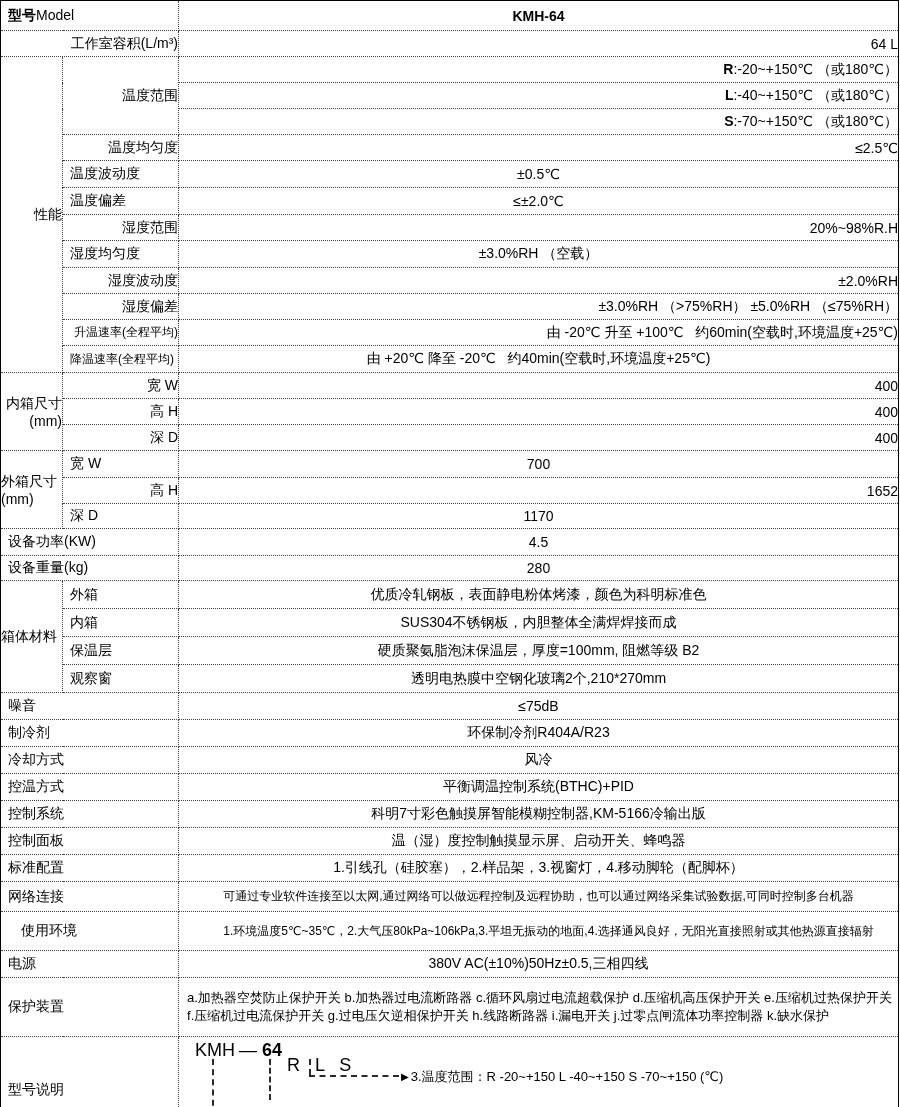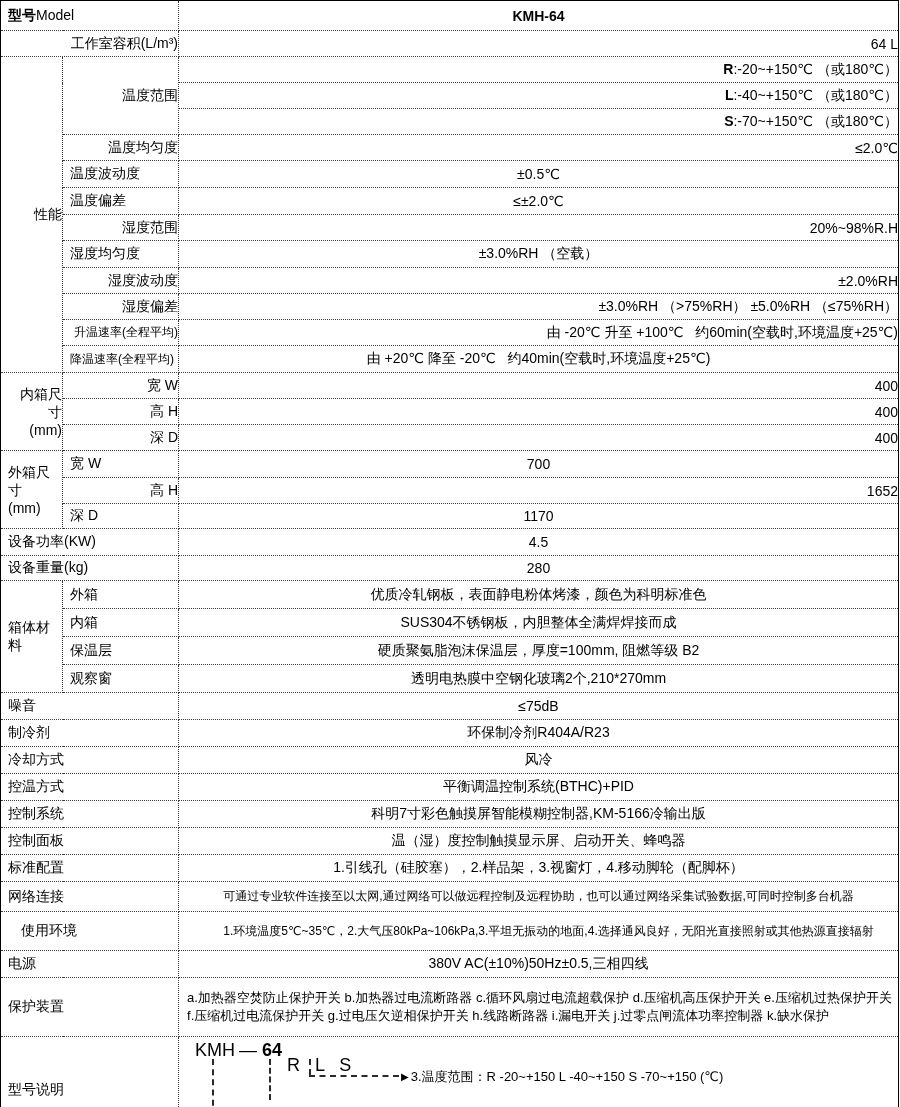--- a/index.html
+++ b/index.html
@@ -3,21 +3,21 @@
 <meta charset="utf-8">
 <style>
   html,body{margin:0;padding:0;background:#fff;color:#000;
     font-family:"Liberation Sans","DejaVu Sans",sans-serif;}
   .page{width:900px;height:1107px;background:#fff;position:relative;border-radius:8px;}
   table.spec{width:898px;border-collapse:collapse;table-layout:fixed;
     border:1px solid #000;border-bottom:2px solid #000;}
   td{border:1px dotted #404040;font-size:14px;padding:0;overflow:hidden;}
   td.lbl{text-align:left;padding-left:7px;}
   td.val{text-align:center;white-space:pre;}
-  td.grp{text-align:left;padding-left:7px;vertical-align:middle;}
+  td.grp{text-align:left;vertical-align:middle;}
   .b{font-weight:bold;}
   .small{font-size:12px;}
   td.leftval{text-align:left;padding-left:8px;white-space:nowrap;font-size:13px;}
   
   tr.h29 td{height:29px;} tr.h25 td{height:25px;text-align:right;} tr.h26 td{height:26px;}
   tr.h24 td{height:24px;} tr.h27 td{height:27px;} tr.h29b td{height:29px;}
   tr.h38 td{height:38px;padding-left:20px;} tr.h58 td{height:58px;} tr.h106 td{height:106px;}
   
   .legend-cell{position:relative;padding:0;}
   .lg{position:absolute;font-size:18px;white-space:nowrap;}
@@ -56,21 +56,21 @@
 </tr>
 <tr class="h25">
   <td class="val"><span class="b">L</span><span>:-40~+150℃ （或180℃）</span></td>
 </tr>
 <tr class="h25">
   <td class="val"><span class="b">S</span><span>:-70~+150℃ （或180℃）</span></td>
 </tr>
 
 <tr class="h25">
   <td class="lbl">温度均匀度</td>
-  <td class="val">≤2.0℃</td>
+  <td class="val">≤2.5℃</td>
 </tr>
 <tr class="h26">
   <td class="lbl">温度波动度</td>
   <td class="val">±0.5℃</td>
 </tr>
 <tr class="h26">
   <td class="lbl">温度偏差</td>
   <td class="val">≤±2.0℃</td>
 </tr>
 <tr class="h25">

